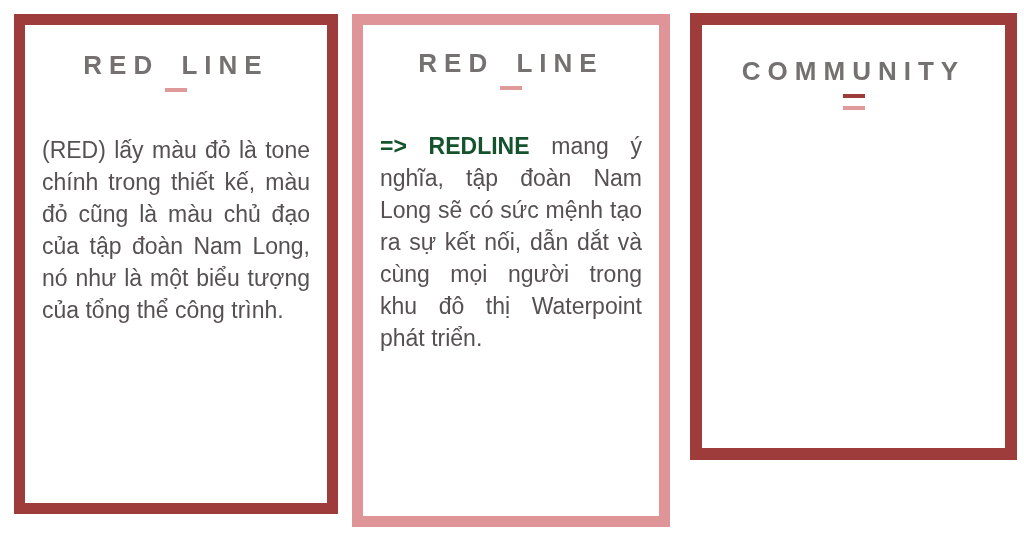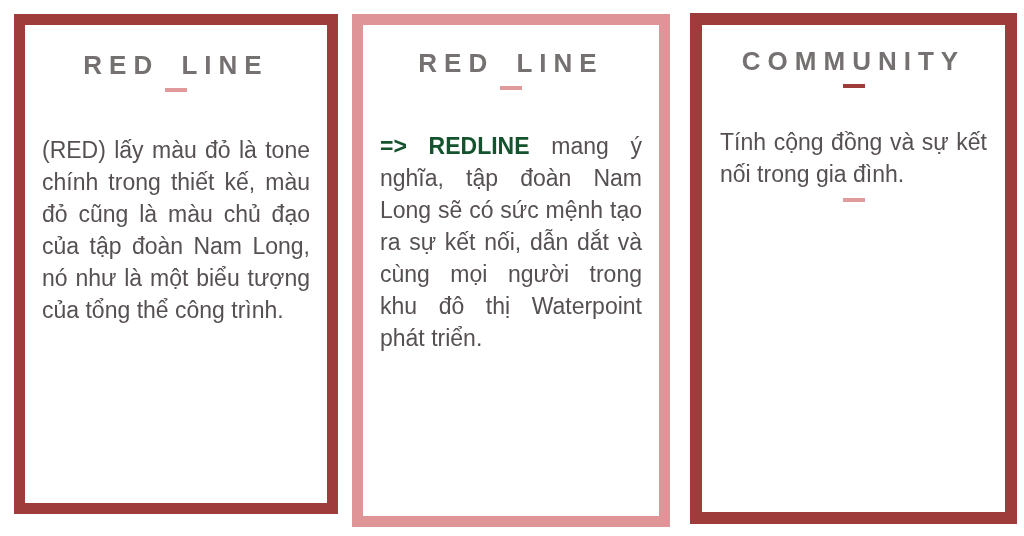--- a/index.html
+++ b/index.html
@@ -32,23 +32,23 @@
     padding:26px 17px 0 17px;
   }
   .panel-2{
     left:352px; top:14px;
     width:318px; height:513px;
     border:11px solid var(--pink);
     padding:24px 17px 0 17px;
   }
   .panel-3{
     left:690px; top:13px;
-    width:327px; height:511px;
+    width:327px; height:447px;
     border:12px solid var(--dark-red);
-    padding:22px 18px 0 18px;
+    padding:32px 18px 0 18px;
   }
   .title{
     margin:0;
     text-align:center;
     font-size:26px;
     font-weight:700;
     letter-spacing:7px;
     word-spacing:8px;
     color:var(--title-gray);
     line-height:1.1;
@@ -89,20 +89,19 @@
   <section class="panel panel-2">
     <h2 class="title">RED LINE</h2>
     <div class="dash dash-pink"></div>
     <p class="body first"><b>=&gt; REDLINE</b><span> mang ý nghĩa, tập đoàn Nam Long sẽ có sức mệnh tạo ra sự kết nối, dẫn dắt và cùng mọi người trong khu đô thị Waterpoint phát triển.</span></p>
   </section>
 
   <section class="panel panel-3">
     <div class="section-1">
       <h2 class="title">COMMUNITY</h2>
       <div class="dash dash-dark"></div>
-      <p class="body first">Tính cộng đồng và sự kết nối trong gia đình.</p>
     </div>
     <div class="section-2">
       <div class="dash dash-pink"></div>
     </div>
   </section>
 
 </div>
 
 </body></html>

